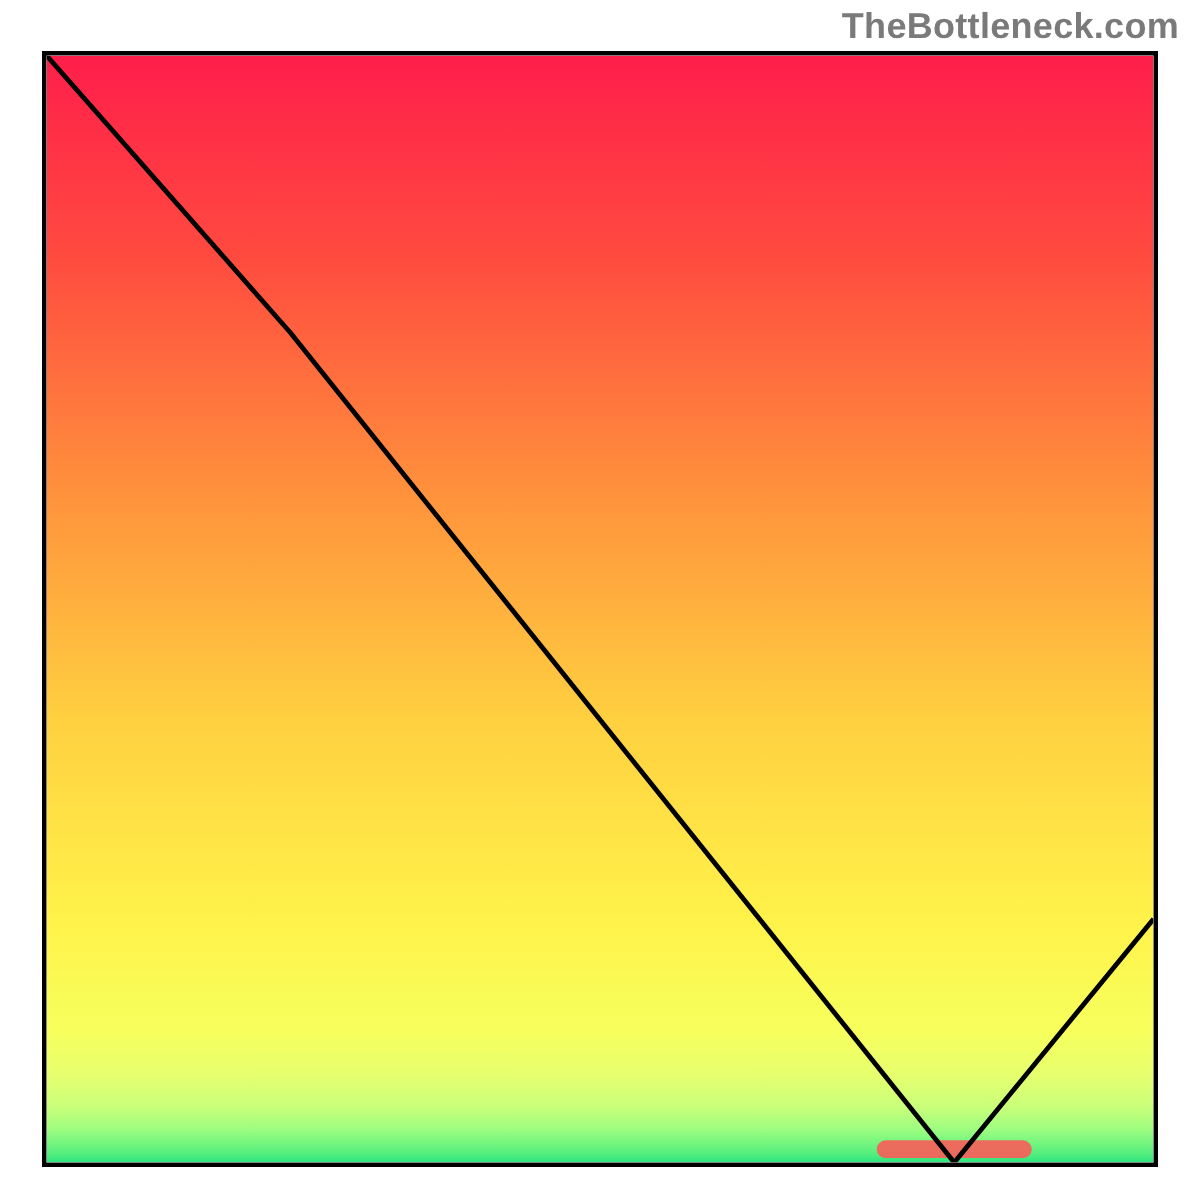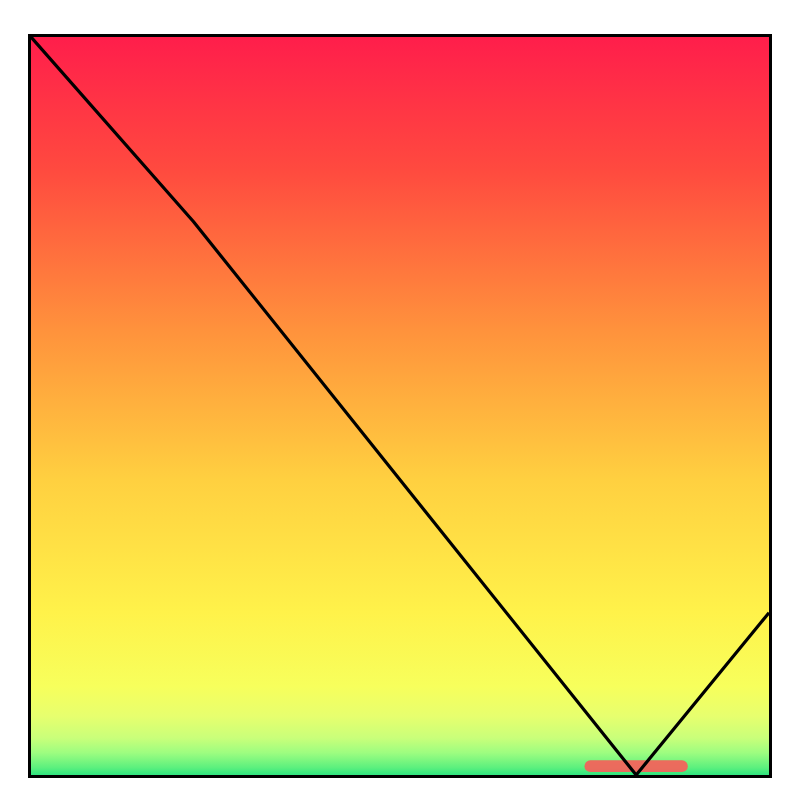--- a/index.html
+++ b/index.html
@@ -50,20 +50,21 @@
   .optimum-band {
     fill: #f2635c;
     stroke: none;
     opacity: 0.95;
   }
 </style>
 </head>
 <body>
 
 <div class="frame">
+  <div class="watermark">TheBottleneck.com</div>
 
   <div class="plot">
     <svg viewBox="0 0 100 100" preserveAspectRatio="none">
       <defs>
         <linearGradient id="bg-grad" x1="0" y1="0" x2="0" y2="1">
             <stop offset="0%" stop-color="#ff1e4b"></stop>
             <stop offset="18%" stop-color="#ff4a3f"></stop>
             <stop offset="40%" stop-color="#ff933c"></stop>
             <stop offset="60%" stop-color="#ffd040"></stop>
             <stop offset="78%" stop-color="#fff24a"></stop>

